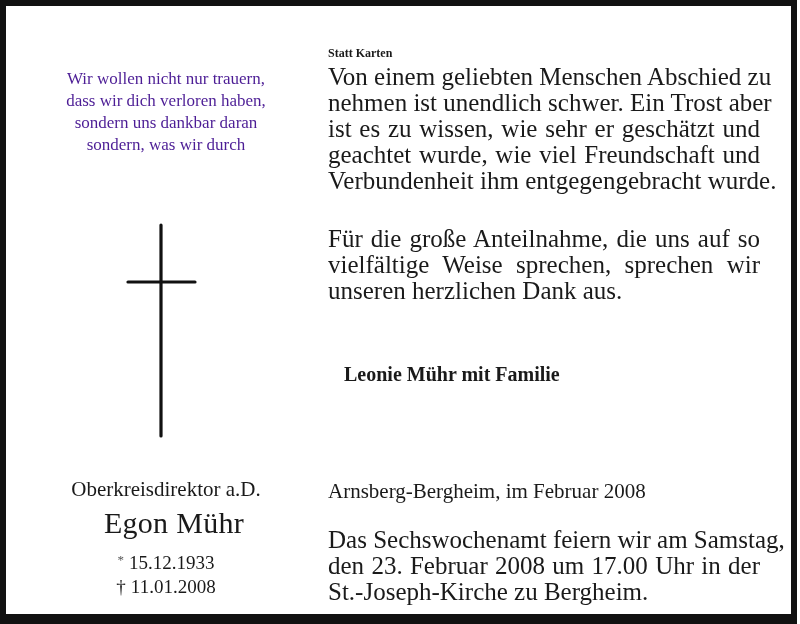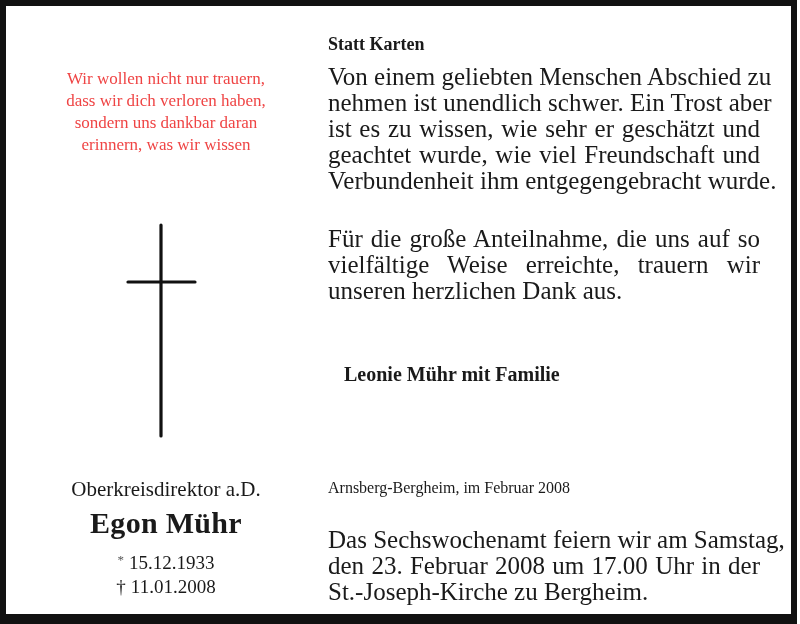--- a/index.html
+++ b/index.html
@@ -11,58 +11,58 @@
   .inner {
     position: absolute; left: 6px; top: 6px; width: 785px; height: 608px;
     background: #ffffff;
   }
   .edge { position: absolute; left: 797px; top: 0; width: 3px; height: 624px; background: #fff; }
   .serif { font-family: "Liberation Serif", "DejaVu Serif", serif; color: #1a1a1a; }
 
   .left { position: absolute; left: 0; top: 0; width: 320px; }
   .quote {
     position: absolute; left: 0; width: 320px; top: 62px;
-    text-align: center; font-size: 17px; line-height: 22px; color: #ef4444;
+    text-align: center; font-size: 17px; line-height: 22px; color: #4c1d95;
   }
   .quote div { white-space: nowrap; }
   .cross { position: absolute; left: 0; top: 0; }
 
   .title-line { position: absolute; left: 0; width: 320px; text-align: center; white-space: nowrap; }
   .rank { top: 471px; font-size: 21px; }
-  .name { top: 500px; font-size: 30px; font-weight: bold; letter-spacing: 0.3px; }
+  .name { top: 500px; font-size: 30px; font-weight: normal; letter-spacing: 0.3px; padding-left: 8px; }
   .born { top: 546px; font-size: 19px; }
   .died { top: 570px; font-size: 19px; }
   .sym { display: inline-block; margin-right: 5px; }
   .star { font-size: 13px; vertical-align: 5px; color: #555; }
 
   .right { position: absolute; left: 322px; top: 0; width: 432px; }
-  .heading { position: absolute; left: 0; top: 28px; font-size: 18px; font-weight: bold; white-space: nowrap; }
+  .heading { position: absolute; left: 0; top: 40px; font-size: 12px; font-weight: bold; white-space: nowrap; }
   .para { position: absolute; left: 0; width: 432px; font-size: 25px; line-height: 26px; text-align: justify; }
   .para .ln { display: block; text-align: justify; text-align-last: justify; white-space: nowrap; }
   .para .ln.last { text-align-last: left; }
   .p1 { top: 58px; }
   .p2 { top: 220px; }
   .sign { position: absolute; left: 16px; top: 357px; font-size: 20px; font-weight: bold; white-space: nowrap; }
-  .place { position: absolute; left: 0; top: 473px; font-size: 16px; white-space: nowrap; }
+  .place { position: absolute; left: 0; top: 473px; font-size: 21px; white-space: nowrap; }
   .p3 { top: 521px; }
 </style>
 </head>
 <body>
 
 <div class="frame"></div>
 <div class="edge"></div>
 
 <div class="inner serif">
 
   <div class="left">
     <div class="quote">
       <div>Wir wollen nicht nur trauern,</div>
       <div>dass wir dich verloren haben,</div>
       <div>sondern uns dankbar daran</div>
-      <div>erinnern, was wir wissen</div>
+      <div>sondern, was wir durch</div>
     </div>
 
     <svg class="cross" width="320" height="460" viewBox="0 0 320 460">
       <line x1="155" y1="219" x2="155" y2="430" stroke="#111" stroke-width="3.2" stroke-linecap="round"></line>
       <line x1="122" y1="276" x2="189" y2="276" stroke="#111" stroke-width="3.2" stroke-linecap="round"></line>
     </svg>
 
     <div class="title-line rank">Oberkreisdirektor a.D.</div>
     <div class="title-line name">Egon Mühr</div>
     <div class="title-line born">
@@ -79,21 +79,21 @@
     <div class="para p1">
       <span class="ln">Von einem geliebten Menschen Abschied zu</span>
       <span class="ln">nehmen ist unendlich schwer. Ein Trost aber</span>
       <span class="ln">ist es zu wissen, wie sehr er geschätzt und</span>
       <span class="ln">geachtet wurde, wie viel Freundschaft und</span>
       <span class="ln">Verbundenheit ihm entgegengebracht wurde.</span>
     </div>
 
     <div class="para p2">
       <span class="ln">Für die große Anteilnahme, die uns auf so</span>
-      <span class="ln">vielfältige Weise erreichte, trauern wir</span>
+      <span class="ln">vielfältige Weise sprechen, sprechen wir</span>
       <span class="ln last">unseren herzlichen Dank aus.</span>
     </div>
 
     <div class="sign">Leonie Mühr mit Familie</div>
 
     <div class="place">Arnsberg-Bergheim, im Februar 2008</div>
 
     <div class="para p3">
       <span class="ln">Das Sechswochenamt feiern wir am Samstag,</span>
       <span class="ln">den 23. Februar 2008 um 17.00 Uhr in der</span>

